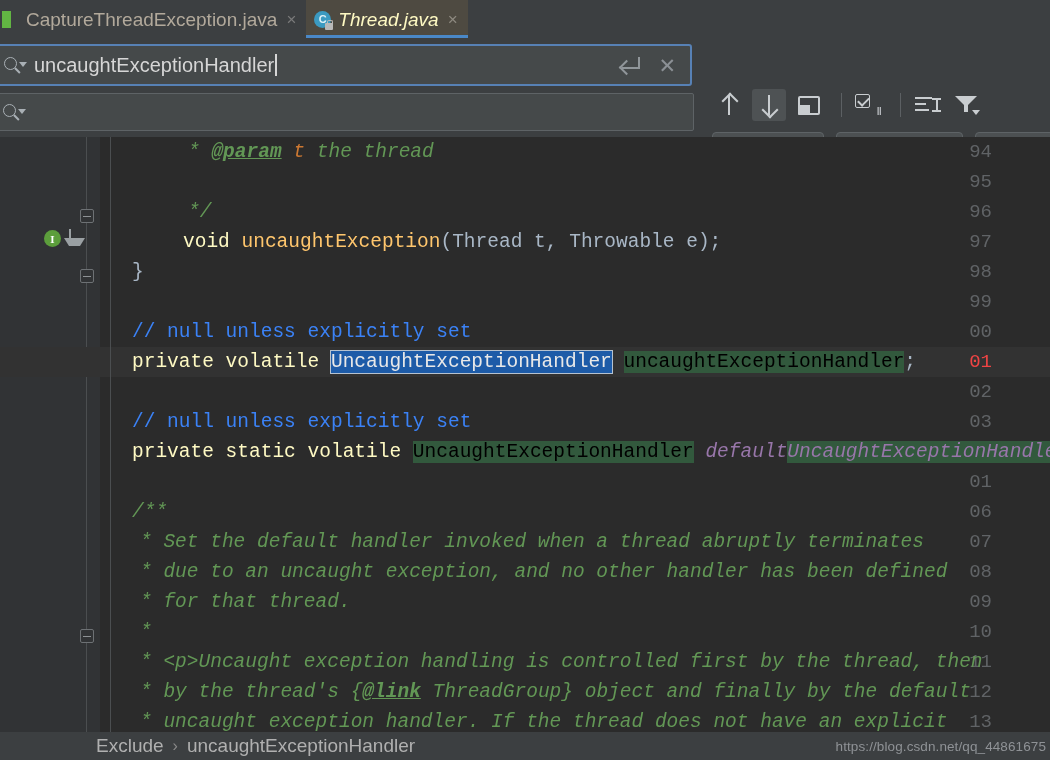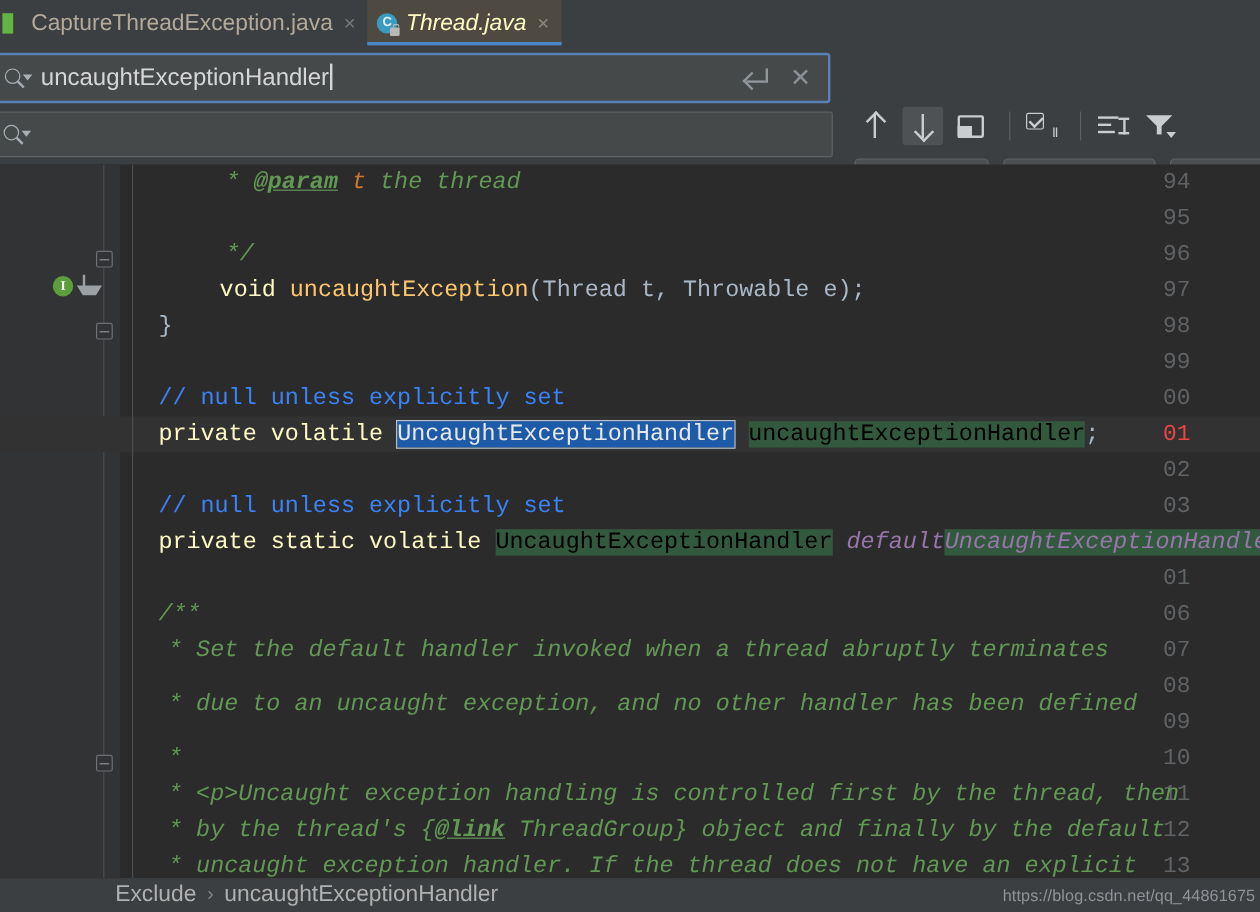--- a/index.html
+++ b/index.html
@@ -288,22 +288,23 @@
       <div class="cline" style="top:270px;"><span class="cmt">// null unless explicitly set</span></div>
 
       <div class="cline" style="top:300px;"><span class="kw">private static volatile </span><span class="hit">UncaughtExceptionHandler</span><span class="ident"> </span><span class="fld">default</span><span class="hit fld">UncaughtExceptionHandler</span></div>
 
       <div class="cline" style="top:330px;"></div>
 
       <div class="cline" style="top:360px;"><span class="doc">/**</span></div>
 
       <div class="cline" style="top:390px;left:140px;"><span class="doc">* Set the default handler invoked when a thread abruptly terminates</span></div>
 
-      <div class="cline" style="top:420px;left:140px;margin-top:15px;"><span class="doc">* due to an uncaught exception, and no other handler has been defined</span></div>
-
+      <div class="cline" style="top:420px;left:140px;"><span class="doc">* due to an uncaught exception, and no other handler has been defined</span></div>
+
+      <div class="cline" style="top:450px;left:140px;"><span class="doc">* for that thread.</span></div>
 
       <div class="cline" style="top:480px;left:140px;"><span class="doc">*</span></div>
 
       <div class="cline" style="top:510px;left:140px;"><span class="doc">* &lt;p&gt;Uncaught exception handling is controlled first by the thread, then</span></div>
 
       <div class="cline" style="top:540px;left:140px;"><span class="doc">* by the thread's {</span><span class="doctag">@link</span><span class="doc"> ThreadGroup} object and finally by the default</span></div>
 
       <div class="cline" style="top:570px;left:140px;"><span class="doc">* uncaught exception handler. If the thread does not have an explicit</span></div>
 
     </div>

